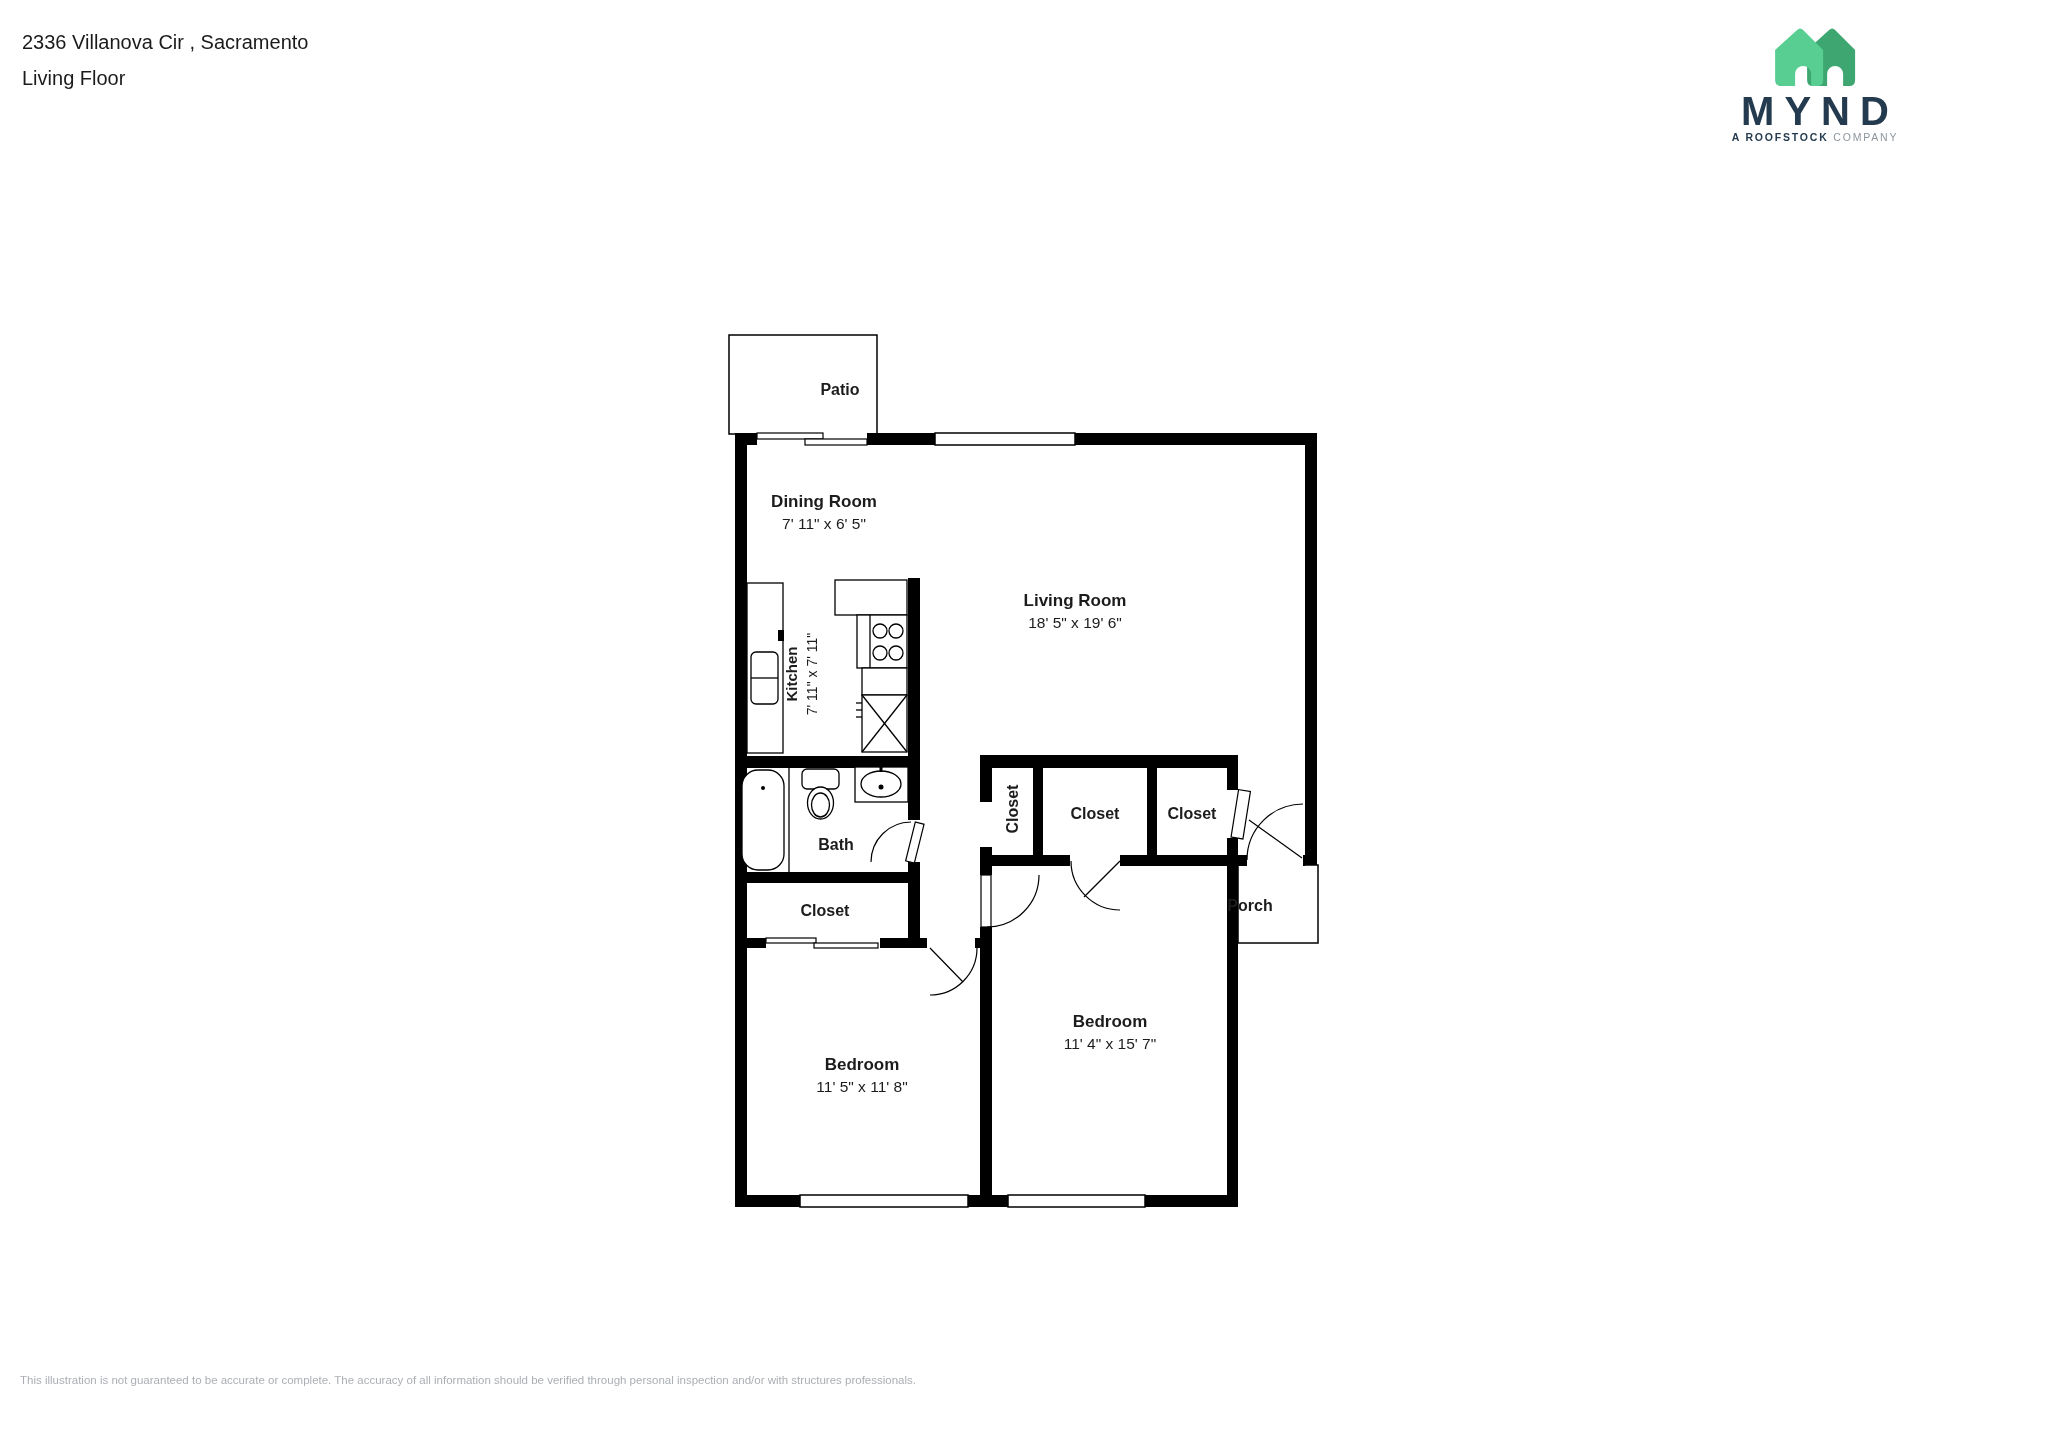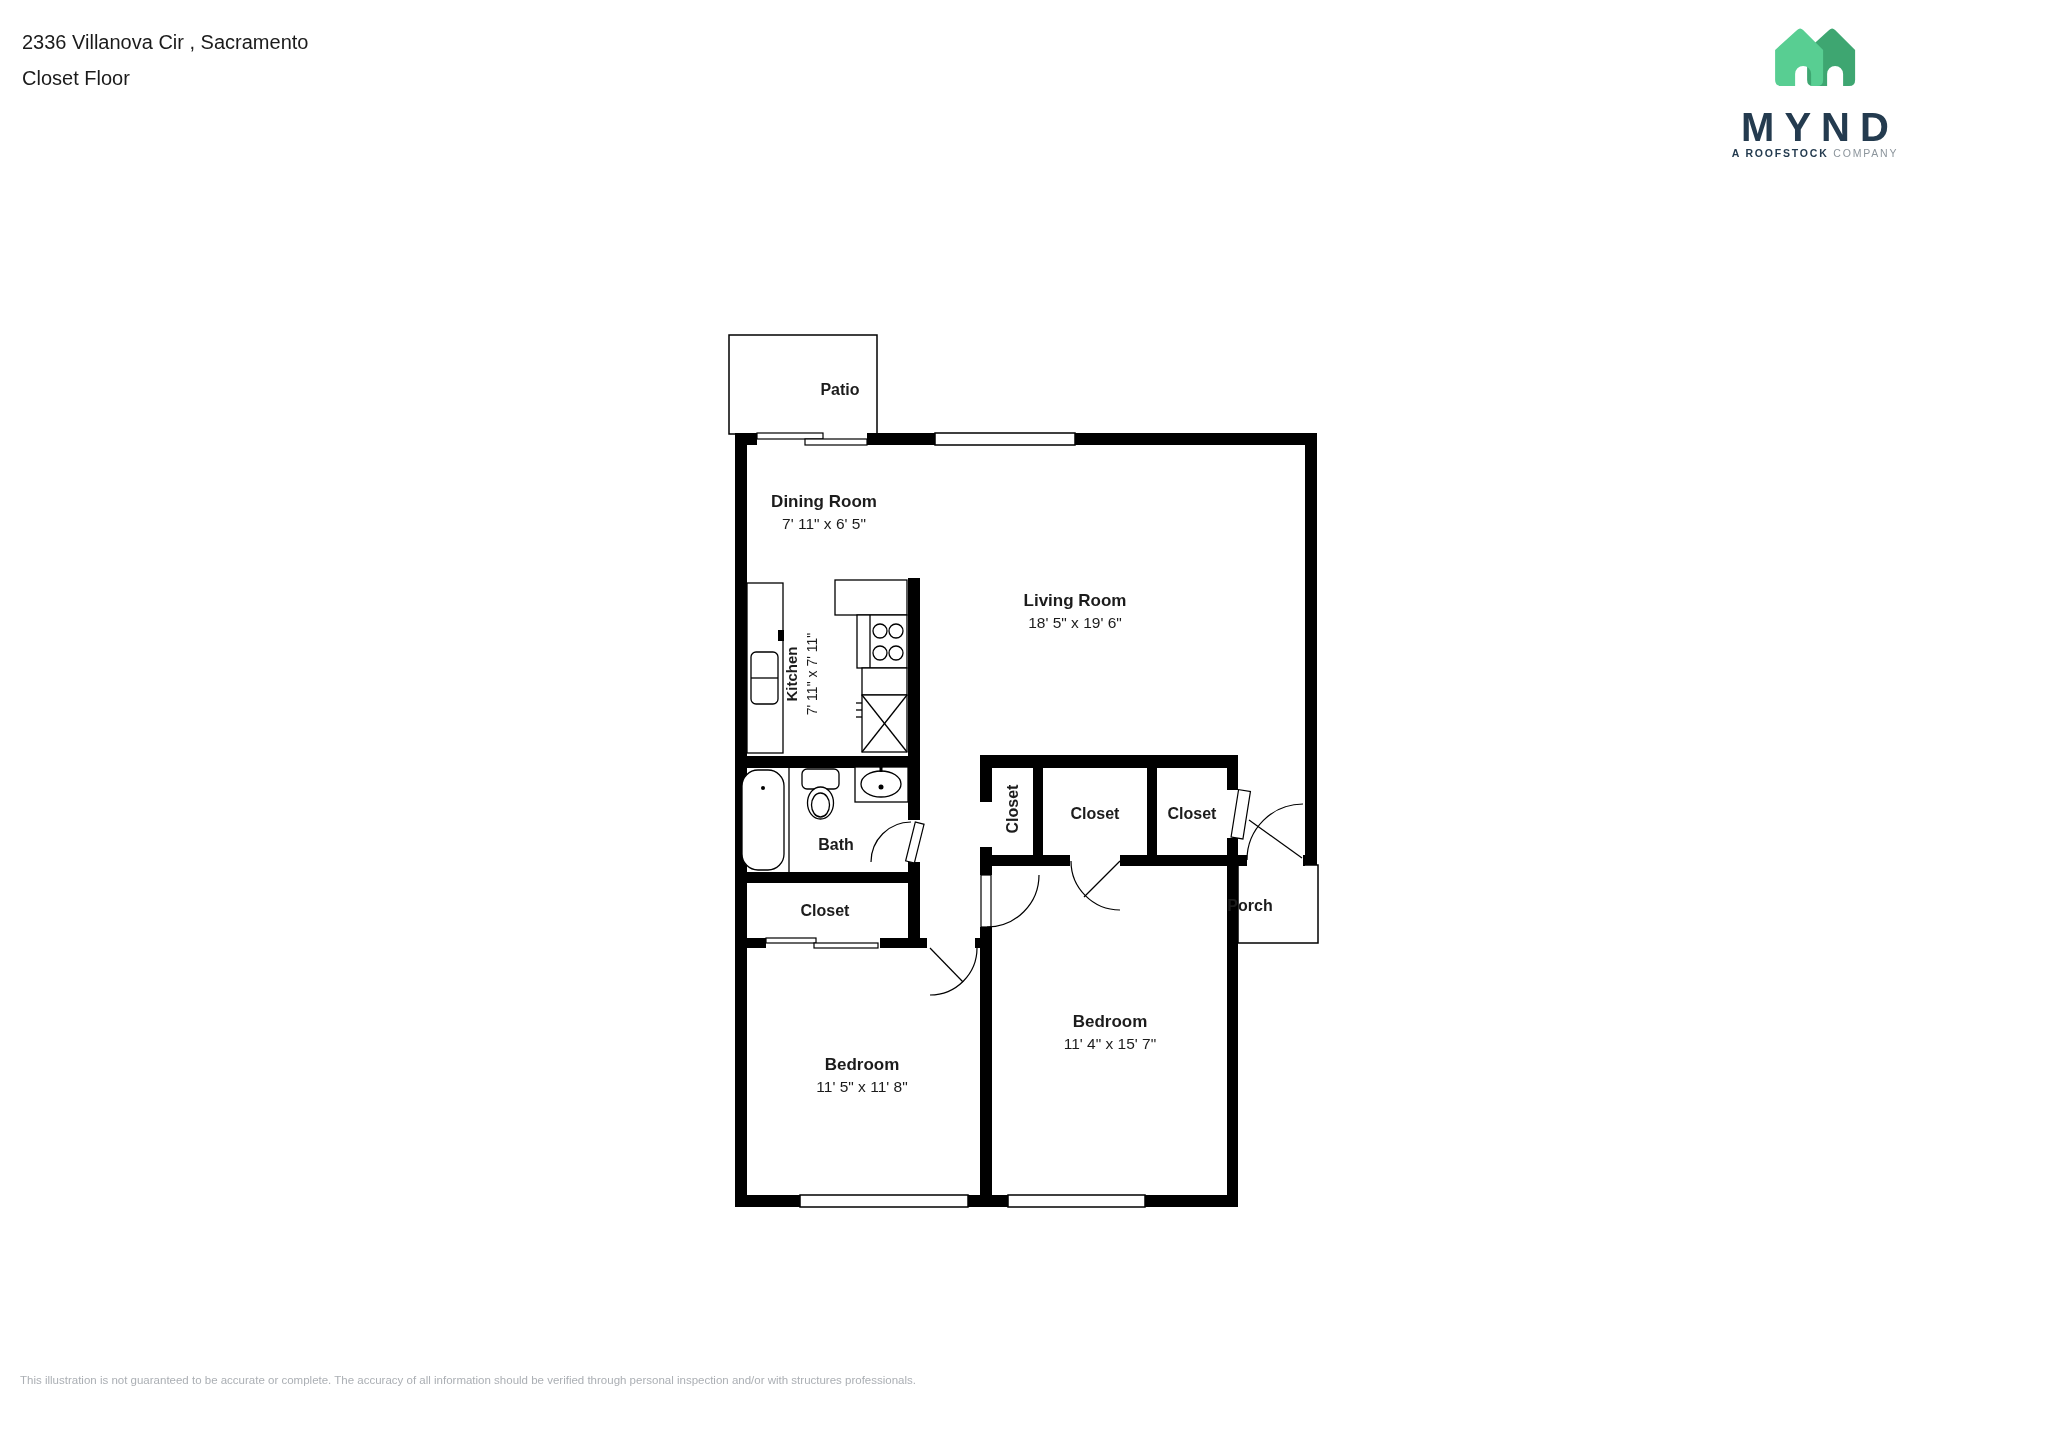--- a/index.html
+++ b/index.html
@@ -3,21 +3,21 @@
 <meta charset="utf-8">
 <style>
   html,body{margin:0;padding:0;background:#ffffff;}
   .page{position:relative;width:2048px;height:1448px;background:#ffffff;overflow:hidden;
         font-family:"Liberation Sans",sans-serif;border-radius:13px;}
   
   .header{position:absolute;left:22px;top:24px;color:#1b1b1b;font-size:20px;line-height:36px;}
   
   .logo{position:absolute;left:1815px;top:22px;transform:translateX(-50%);text-align:center;}
   .logo .houses{display:block;margin:0 auto;}
-  .logo .wordmark{margin-top:22px;font-size:40px;font-weight:700;color:#243B4F;
+  .logo .wordmark{margin-top:6px;font-size:40px;font-weight:700;color:#243B4F;
                   letter-spacing:10px;text-indent:10px;line-height:34px;white-space:nowrap;}
   .logo .tagline{margin-top:3px;font-size:10.5px;letter-spacing:1.8px;white-space:nowrap;color:#243B4F;}
   .logo .tagline .bold{font-weight:700;color:#243B4F;}
   .logo .tagline .light{font-weight:500;color:#8C959C;}
   
   .room-label{position:absolute;transform:translate(-50%,-50%);text-align:center;
               color:#1c1c1c;white-space:nowrap;z-index:5;}
   .room-label.rot{transform:translate(-50%,-50%) rotate(-90deg);}
   .room-name{font-size:17px;font-weight:600;line-height:22px;}
   .room-dims{font-size:15.5px;font-weight:400;line-height:22px;}
@@ -28,21 +28,21 @@
   .disclaimer{position:absolute;left:20px;top:1370px;color:#abafb4;font-size:11.5px;line-height:21.5px;}
   svg.plan{position:absolute;left:0;top:0;z-index:1;}
 </style>
 </head>
 <body>
 
 <div class="page">
 
   <div class="header">
     <div>2336 Villanova Cir , Sacramento</div>
-    <div>Closet Floor</div>
+    <div>Living Floor</div>
   </div>
 
   <div class="logo">
     <svg class="houses" width="84" height="66" viewBox="0 0 84 66">
       <path d="M2,58 L2,28 L24,8 Q27,5 30,8 L50,28 L50,58 Q50,64 44,64 L38,64 L38,52 A8 8 0 0 0 22,52 L22,64 L8,64 Q2,64 2,58 Z" transform="translate(32,0)" fill="#3EA671"></path>
       <path d="M2,58 L2,28 L24,8 Q27,5 30,8 L50,28 L50,58 Q50,64 44,64 L38,64 L38,52 A8 8 0 0 0 22,52 L22,64 L8,64 Q2,64 2,58 Z" fill="#58CE92"></path>
     </svg>
     <div class="wordmark">MYND</div>
     <div class="tagline">
       <span class="bold">A ROOFSTOCK</span>

